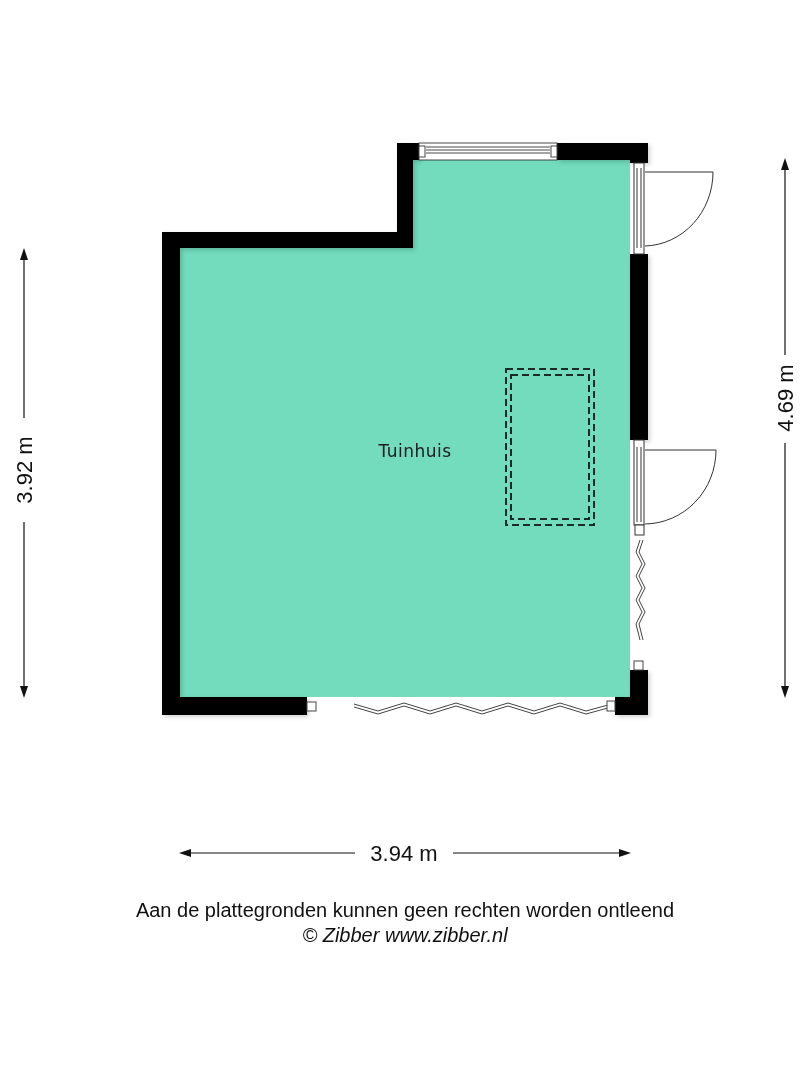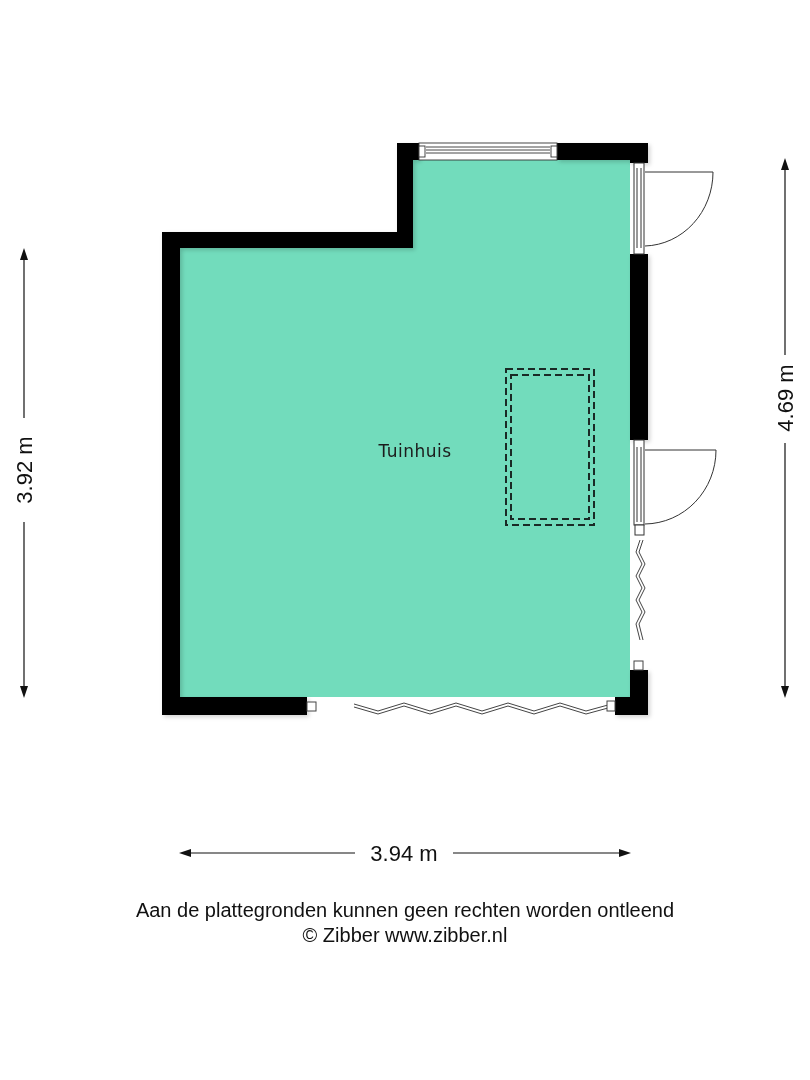--- a/index.html
+++ b/index.html
@@ -106,13 +106,13 @@
   <g stroke="#111" stroke-width="1.2" fill="#111">
     <line x1="188" y1="853" x2="355" y2="853"></line>
     <line x1="453" y1="853" x2="622" y2="853"></line>
     <polygon points="179,853 191,849 191,857" stroke="none"></polygon>
     <polygon points="631,853 619,849 619,857" stroke="none"></polygon>
   </g>
   <text class="dim-text" x="404" y="861" text-anchor="middle">3.94 m</text>
 </svg>
 
 <div class="footer" style="top:899px;">Aan de plattegronden kunnen geen rechten worden ontleend</div>
-<div class="footer" style="top:924px;">© Zibber www.zibber.nl</div>
+<div class="footer" style="top:924px;font-style:italic;">© Zibber www.zibber.nl</div>
 
 </body></html>

